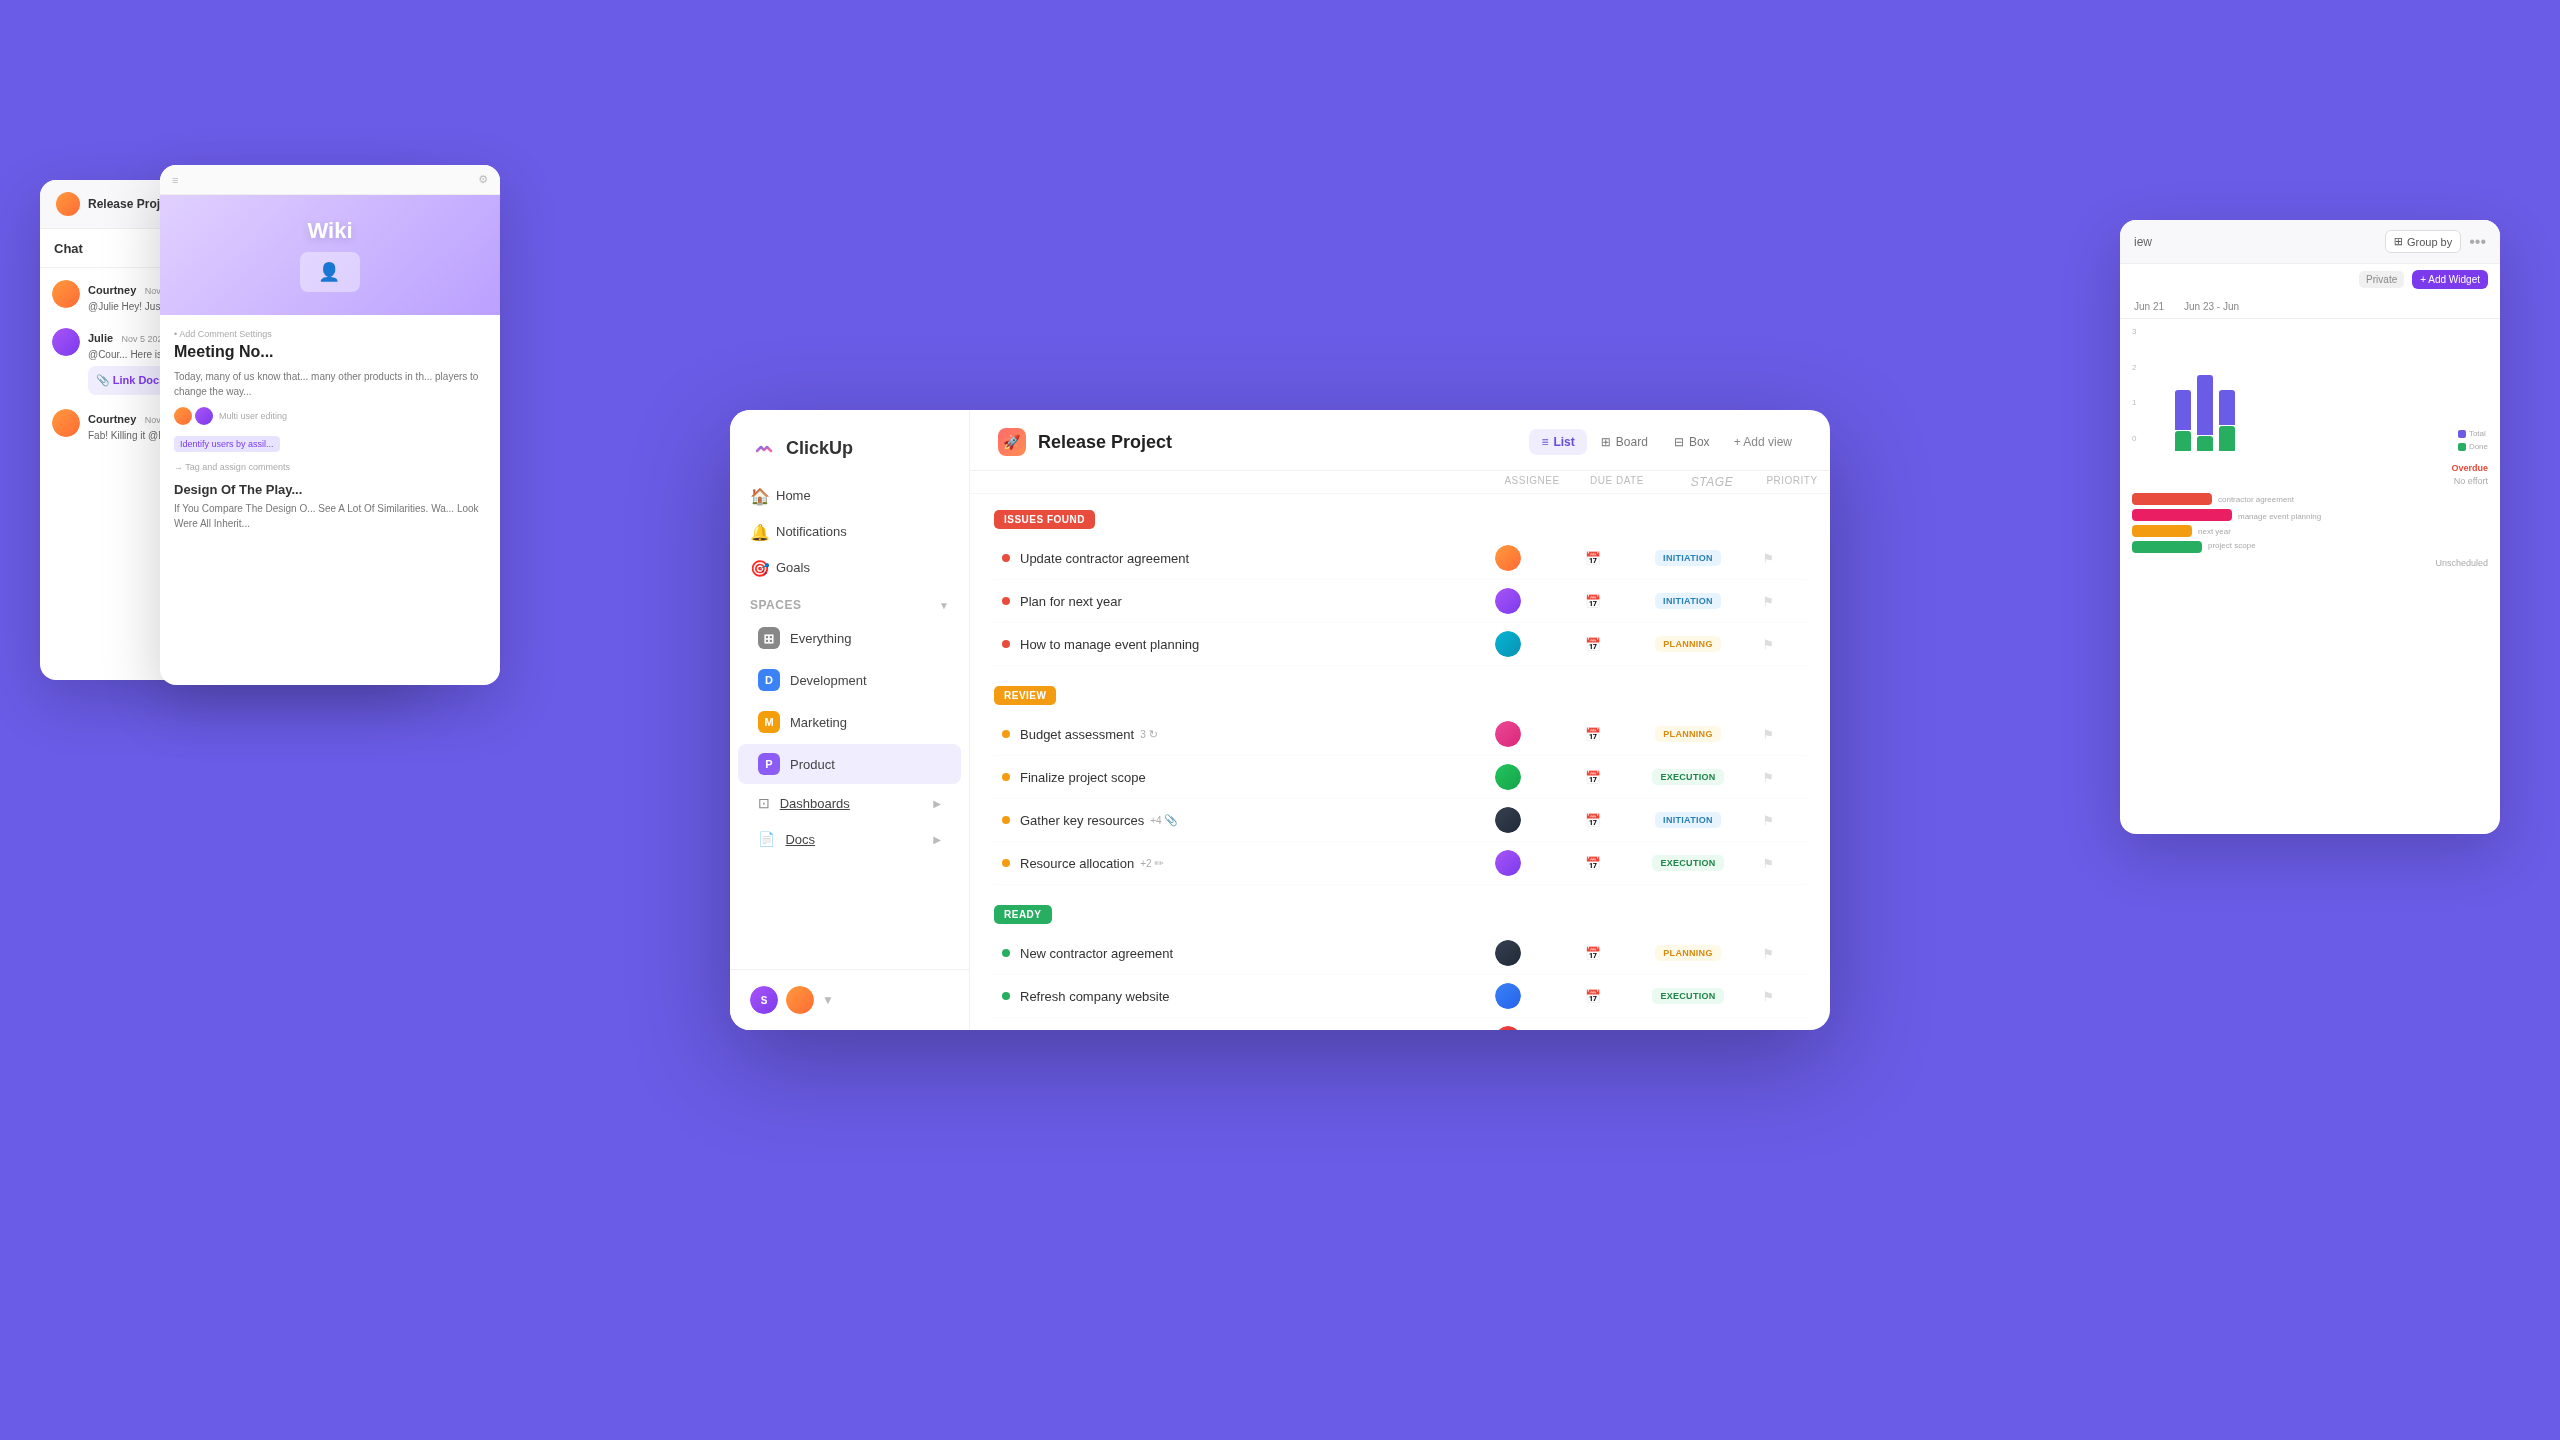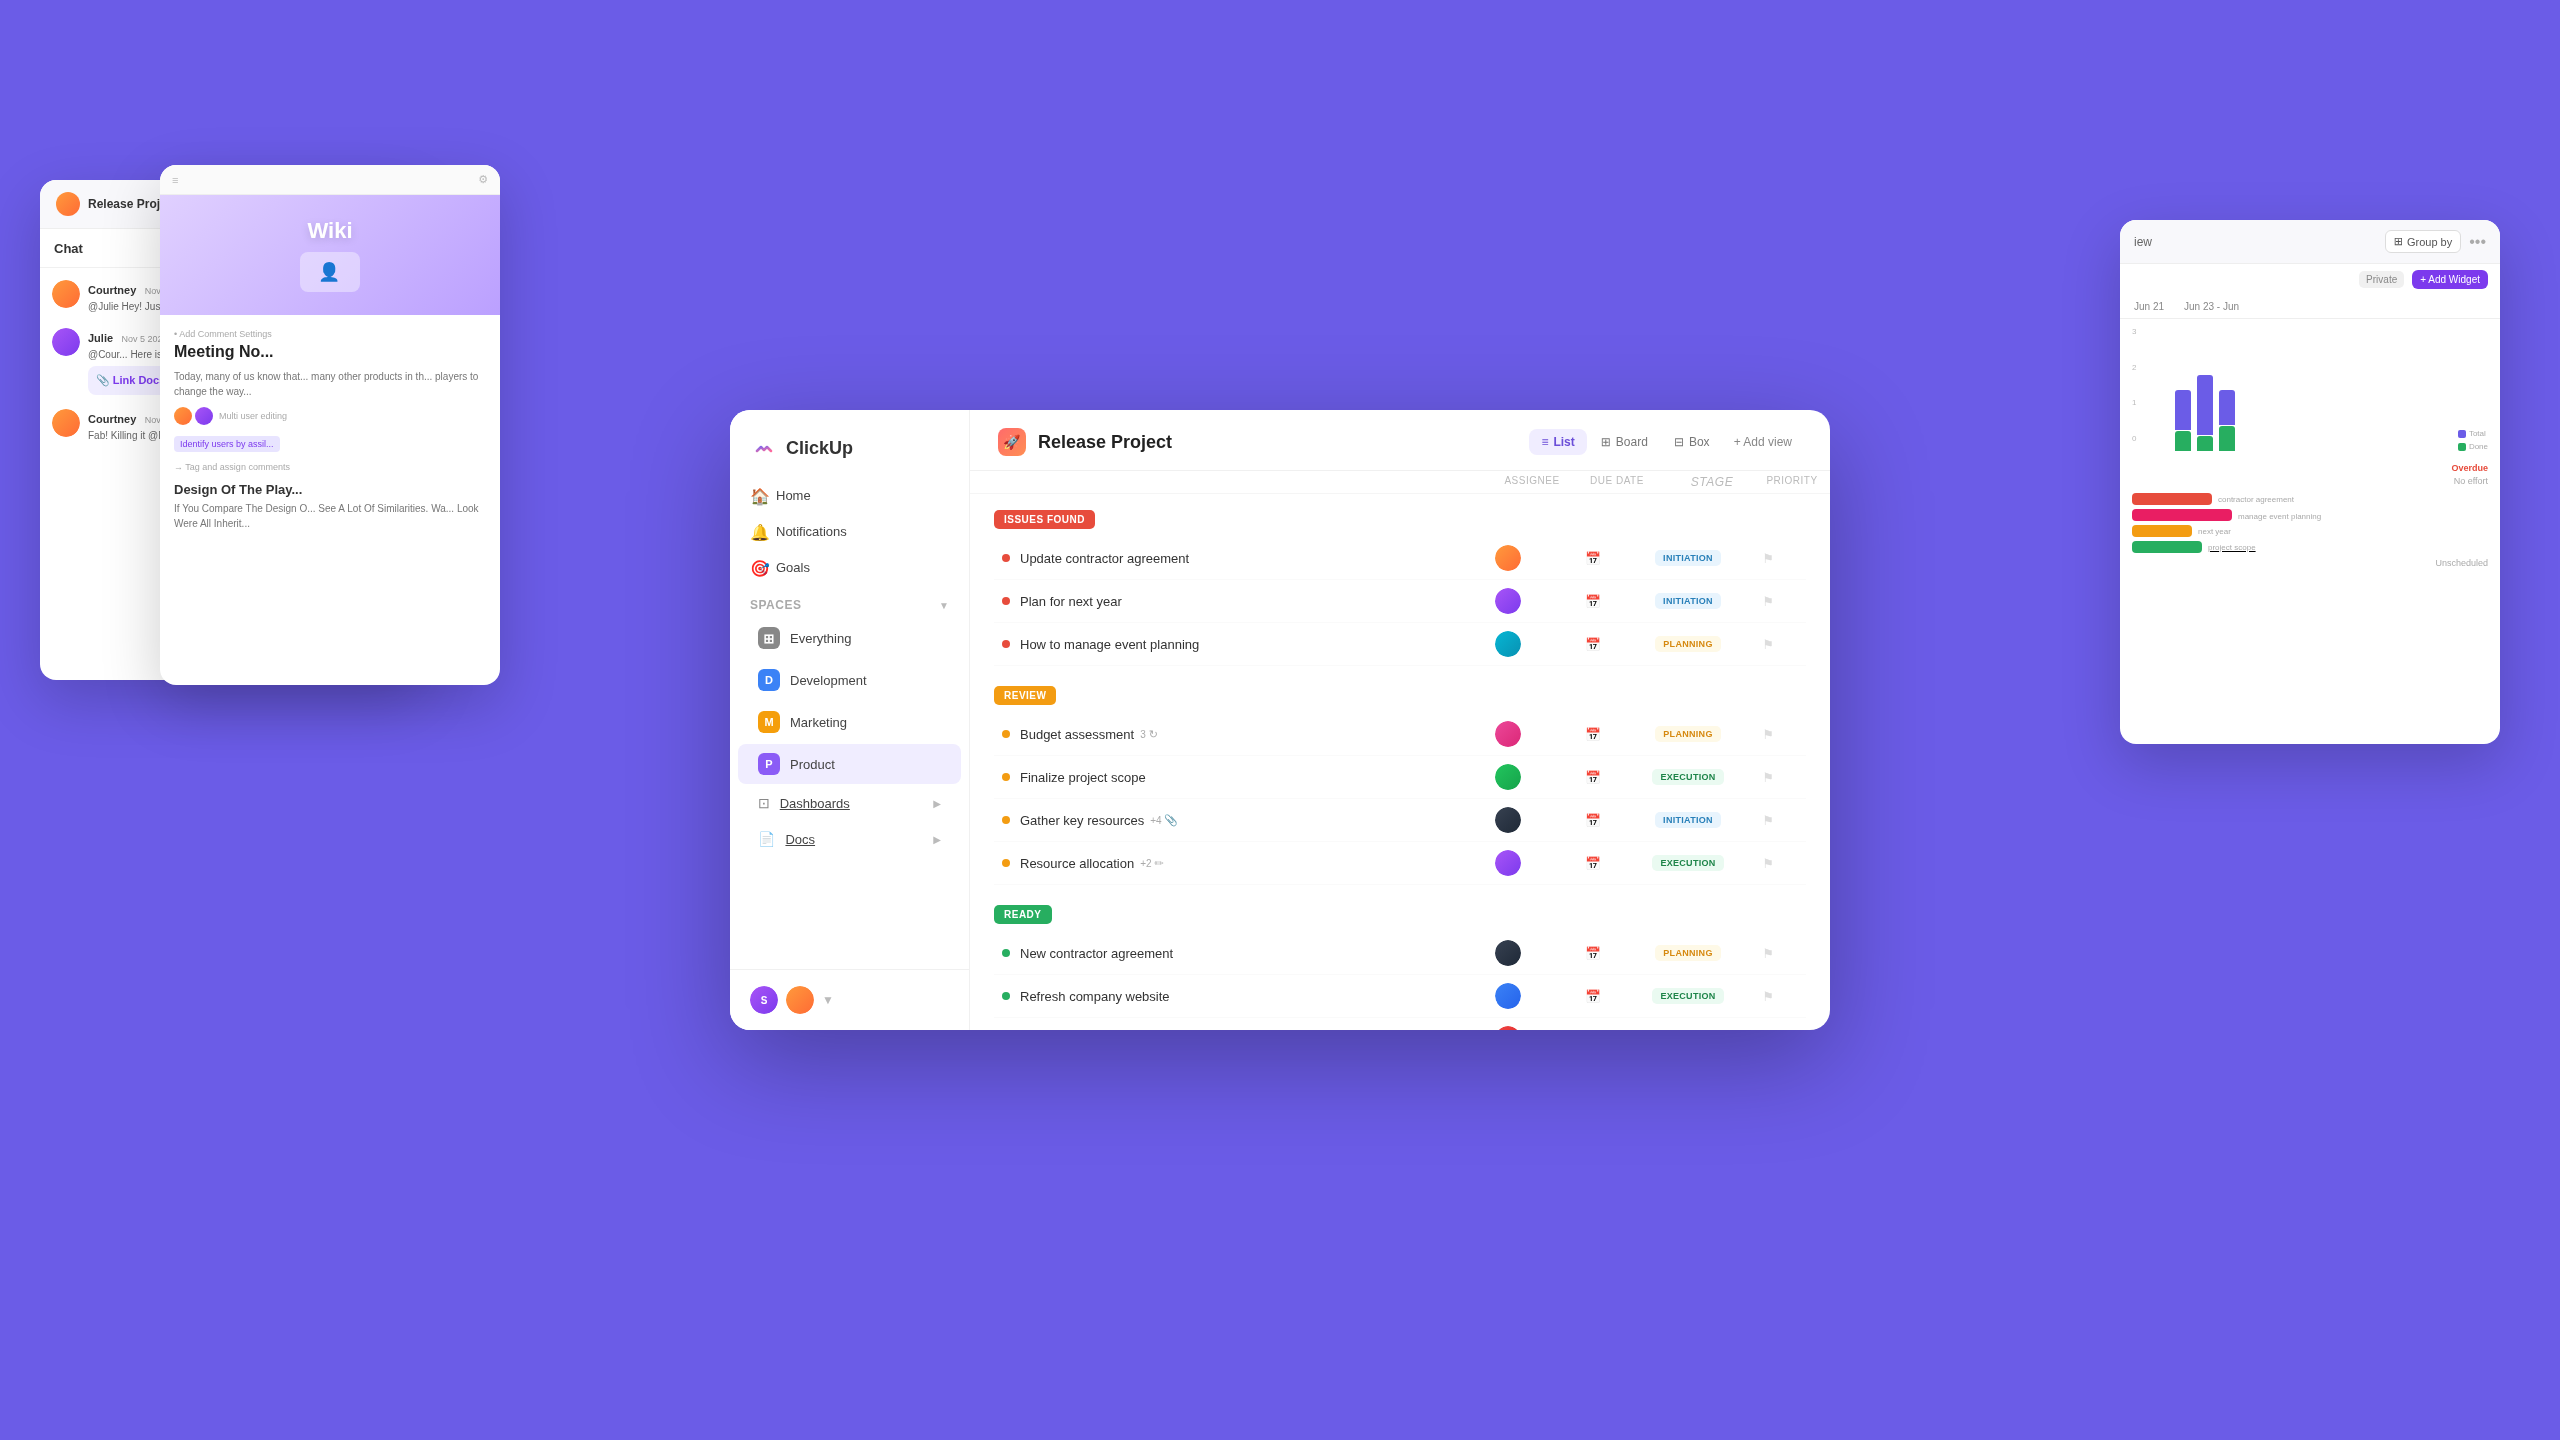--- a/index.html
+++ b/index.html
@@ -33,21 +33,21 @@
       background: white;
       border-radius: 16px;
       box-shadow: 0 20px 60px rgba(0,0,0,0.2);
       overflow: hidden;
     }
     .bg-panel-right {
       position: absolute;
       right: 60px;
       top: 220px;
       width: 380px;
-      height: 524px;
+      height: 614px;
       background: white;
       border-radius: 16px;
       box-shadow: 0 20px 60px rgba(0,0,0,0.2);
       overflow: hidden;
     }
 
     
     .chat-header {
       background: #f8f8fb;
       padding: 12px 16px;
@@ -533,21 +533,21 @@
         <span style="font-size:8px;color:#aaa;">contractor agreement</span>
       </div>
       <div style="display:flex;align-items:flex-end;gap:6px;">
         <div style="width:100px;height:12px;background:#e91e63;border-radius:4px;"></div>
         <span style="font-size:8px;color:#aaa;">manage event planning</span>
       </div>
       <div style="display:flex;align-items:center;gap:6px;">
         <div style="width:60px;height:12px;background:#f39c12;border-radius:4px;"></div>
         <span style="font-size:8px;color:#aaa;">next year</span>
       </div>
-      <div style="display:flex;align-items:center;gap:6px;text-decoration:underline;">
+      <div style="display:flex;gap:6px;">
         <div style="width:70px;height:12px;background:#27ae60;border-radius:4px;"></div>
         <span style="font-size:8px;color:#aaa;">project scope</span>
       </div>
     </div>
     <div style="font-size:9px;color:#aaa;text-align:right;margin-top:2px;">Unscheduled</div>
   </div>
 </div>
 
 <div class="main-window">
 

